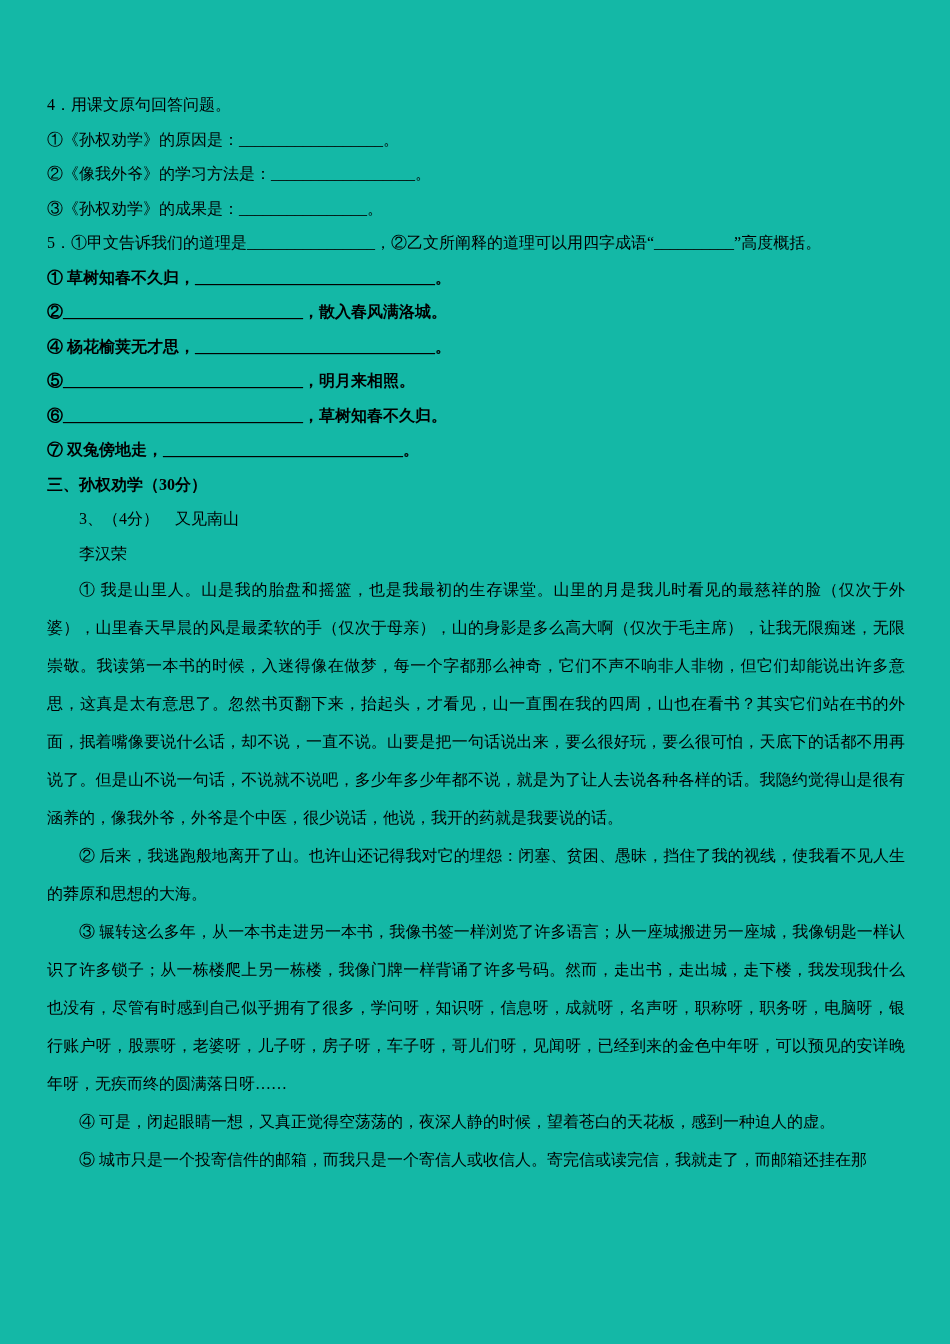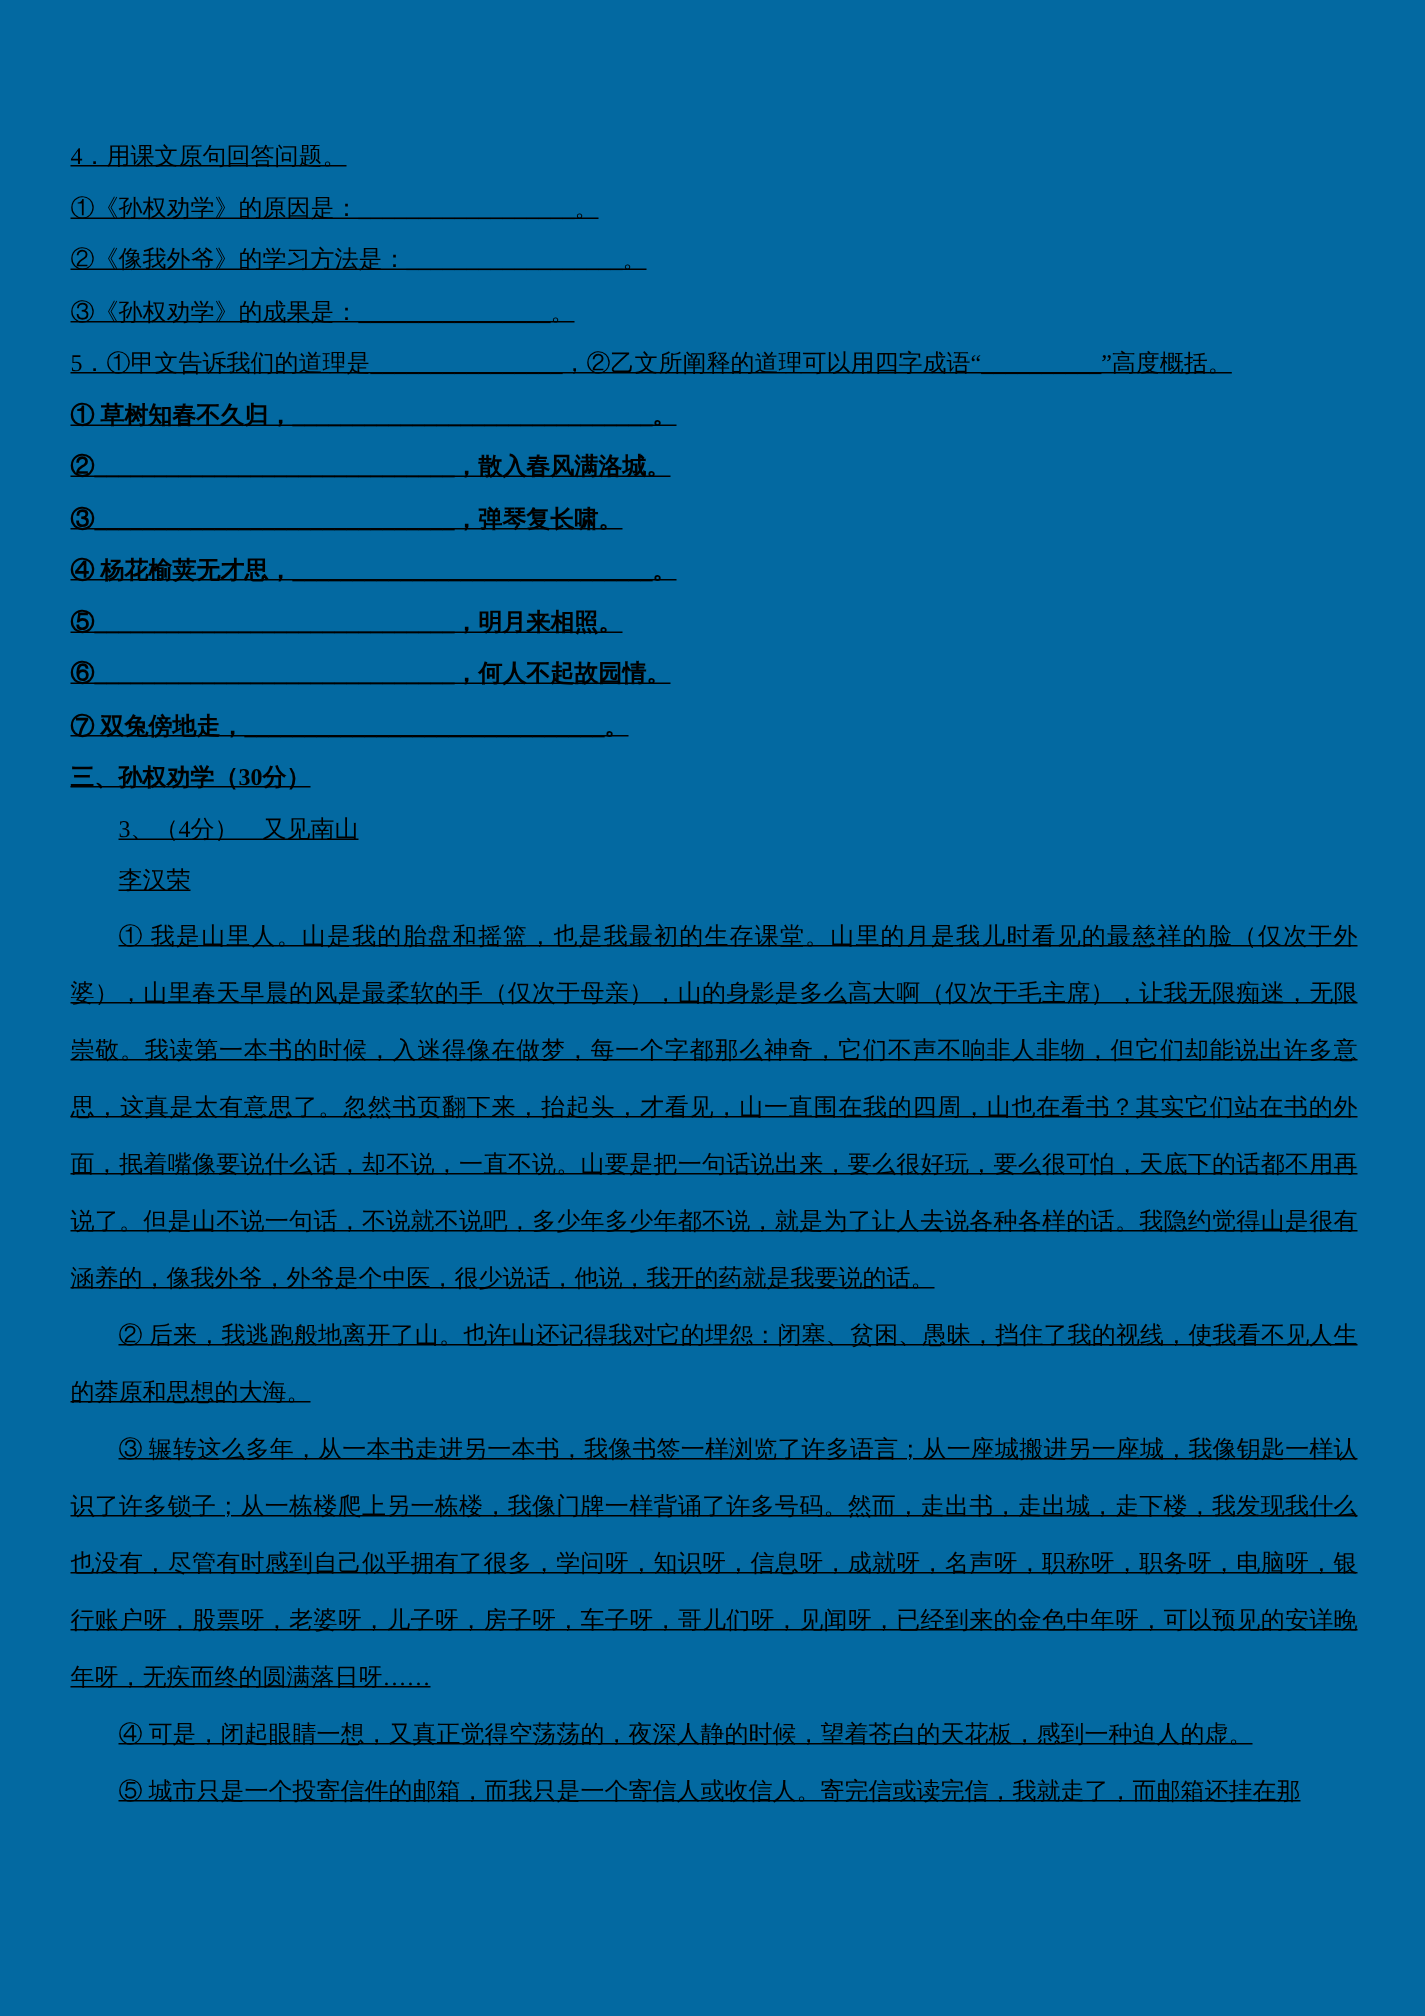--- a/index.html
+++ b/index.html
@@ -6,26 +6,25 @@
     margin: 0;
     padding: 0;
     background: #ffffff;
   }
   .page {
     position: relative;
     width: 950px;
     height: 1344px;
     box-sizing: border-box;
     padding: 88px 45px 40px 47px;
-    background: #0369a1;
+    background: #14b8a6;
     color: #000000;
     font-family: "Liberation Serif", "DejaVu Serif", serif;
     font-size: 16px;
     overflow: hidden;
-    text-decoration: underline;
   }
   .qline {
     margin: 0;
     line-height: 34.5px;
     white-space: nowrap;
   }
   .bold {
     font-weight: bold;
   }
   .indent1 {
@@ -45,24 +44,23 @@
 
   <p class="qline">4．用课文原句回答问题。</p>
   <p class="qline">①《孙权劝学》的原因是：__________________。</p>
   <p class="qline">②《像我外爷》的学习方法是：__________________。</p>
   <p class="qline">③《孙权劝学》的成果是：________________。</p>
 
   <p class="qline">5．①甲文告诉我们的道理是________________，②乙文所阐释的道理可以用四字成语“__________”高度概括。</p>
 
   <p class="qline bold">① 草树知春不久归，______________________________。</p>
   <p class="qline bold">②______________________________，散入春风满洛城。</p>
-  <p class="qline bold">③______________________________，弹琴复长啸。</p>
   <p class="qline bold">④ 杨花榆荚无才思，______________________________。</p>
   <p class="qline bold">⑤______________________________，明月来相照。</p>
-  <p class="qline bold">⑥______________________________，何人不起故园情。</p>
+  <p class="qline bold">⑥______________________________，草树知春不久归。</p>
   <p class="qline bold">⑦ 双兔傍地走，______________________________。</p>
 
   <p class="qline bold">三、孙权劝学（30分）</p>
 
   <p class="qline indent1">3、（4分）　又见南山</p>
   <p class="qline indent1">李汉荣</p>
 
   <p class="para">① 我是山里人。山是我的胎盘和摇篮，也是我最初的生存课堂。山里的月是我儿时看见的最慈祥的脸（仅次于外婆），山里春天早晨的风是最柔软的手（仅次于母亲），山的身影是多么高大啊（仅次于毛主席），让我无限痴迷，无限崇敬。我读第一本书的时候，入迷得像在做梦，每一个字都那么神奇，它们不声不响非人非物，但它们却能说出许多意思，这真是太有意思了。忽然书页翻下来，抬起头，才看见，山一直围在我的四周，山也在看书？其实它们站在书的外面，抿着嘴像要说什么话，却不说，一直不说。山要是把一句话说出来，要么很好玩，要么很可怕，天底下的话都不用再说了。但是山不说一句话，不说就不说吧，多少年多少年都不说，就是为了让人去说各种各样的话。我隐约觉得山是很有涵养的，像我外爷，外爷是个中医，很少说话，他说，我开的药就是我要说的话。</p>
   <p class="para">② 后来，我逃跑般地离开了山。也许山还记得我对它的埋怨：闭塞、贫困、愚昧，挡住了我的视线，使我看不见人生的莽原和思想的大海。</p>
   <p class="para">③ 辗转这么多年，从一本书走进另一本书，我像书签一样浏览了许多语言；从一座城搬进另一座城，我像钥匙一样认识了许多锁子；从一栋楼爬上另一栋楼，我像门牌一样背诵了许多号码。然而，走出书，走出城，走下楼，我发现我什么也没有，尽管有时感到自己似乎拥有了很多，学问呀，知识呀，信息呀，成就呀，名声呀，职称呀，职务呀，电脑呀，银行账户呀，股票呀，老婆呀，儿子呀，房子呀，车子呀，哥儿们呀，见闻呀，已经到来的金色中年呀，可以预见的安详晚年呀，无疾而终的圆满落日呀……</p>

